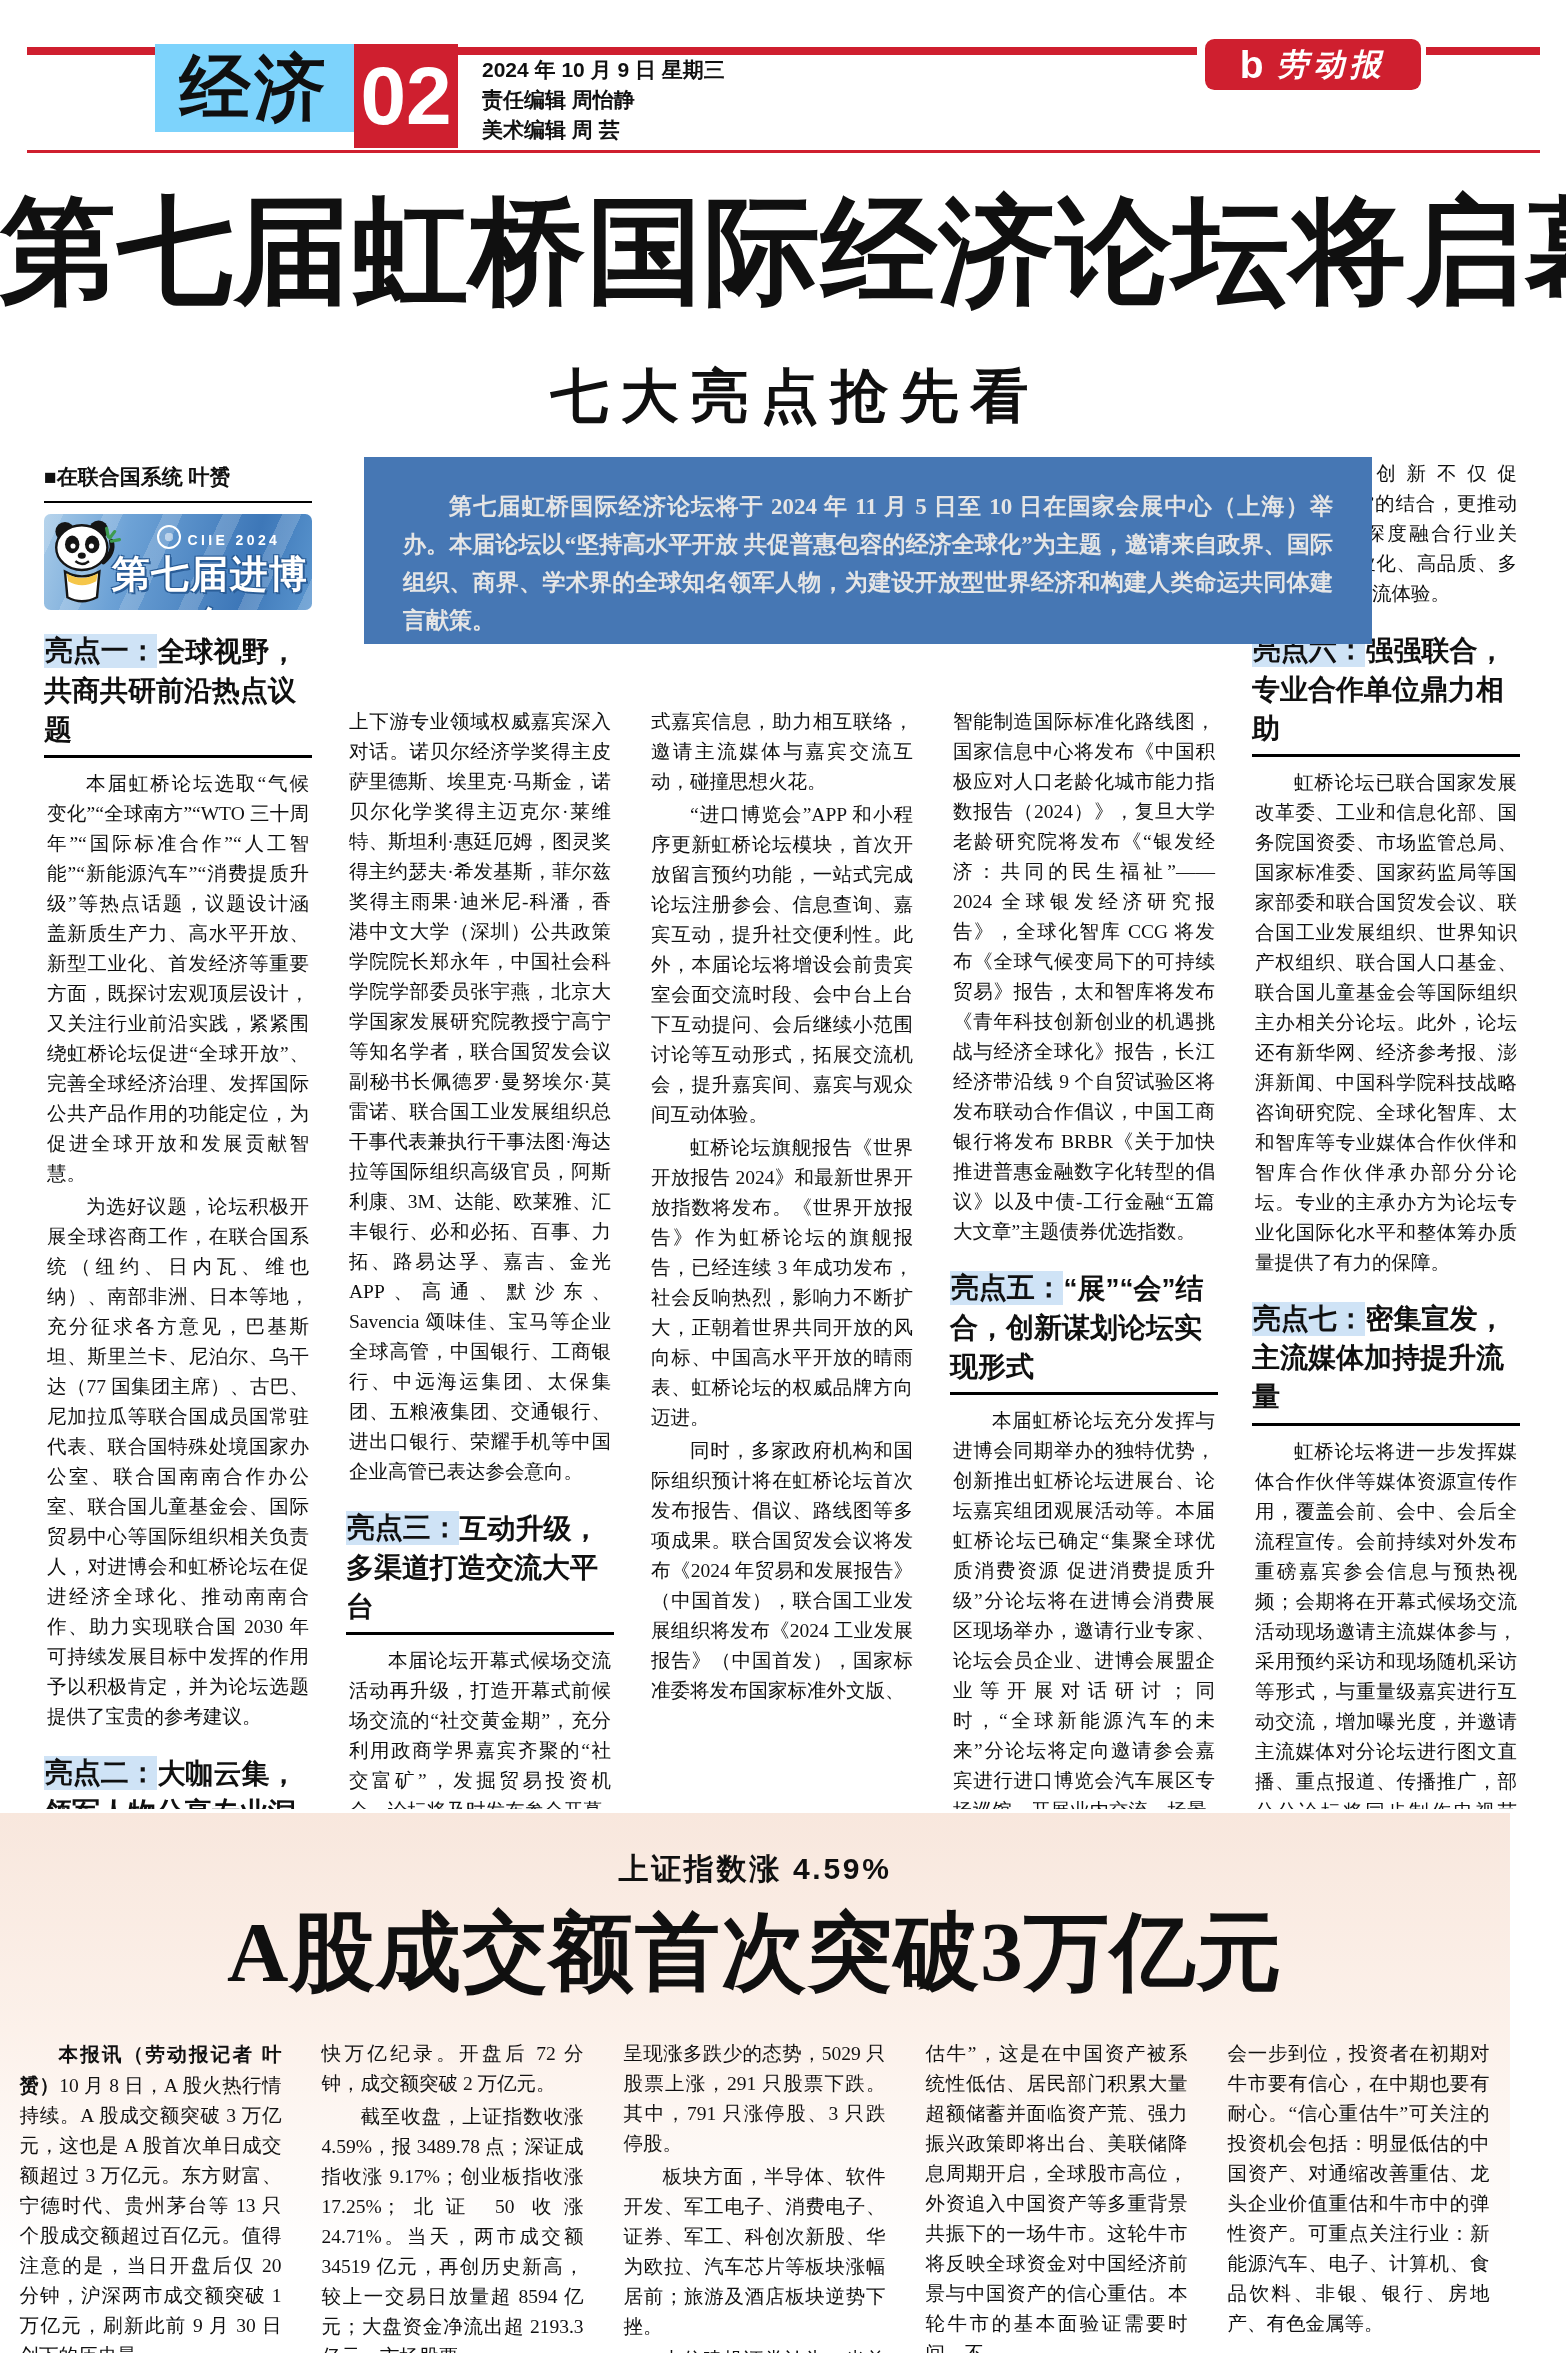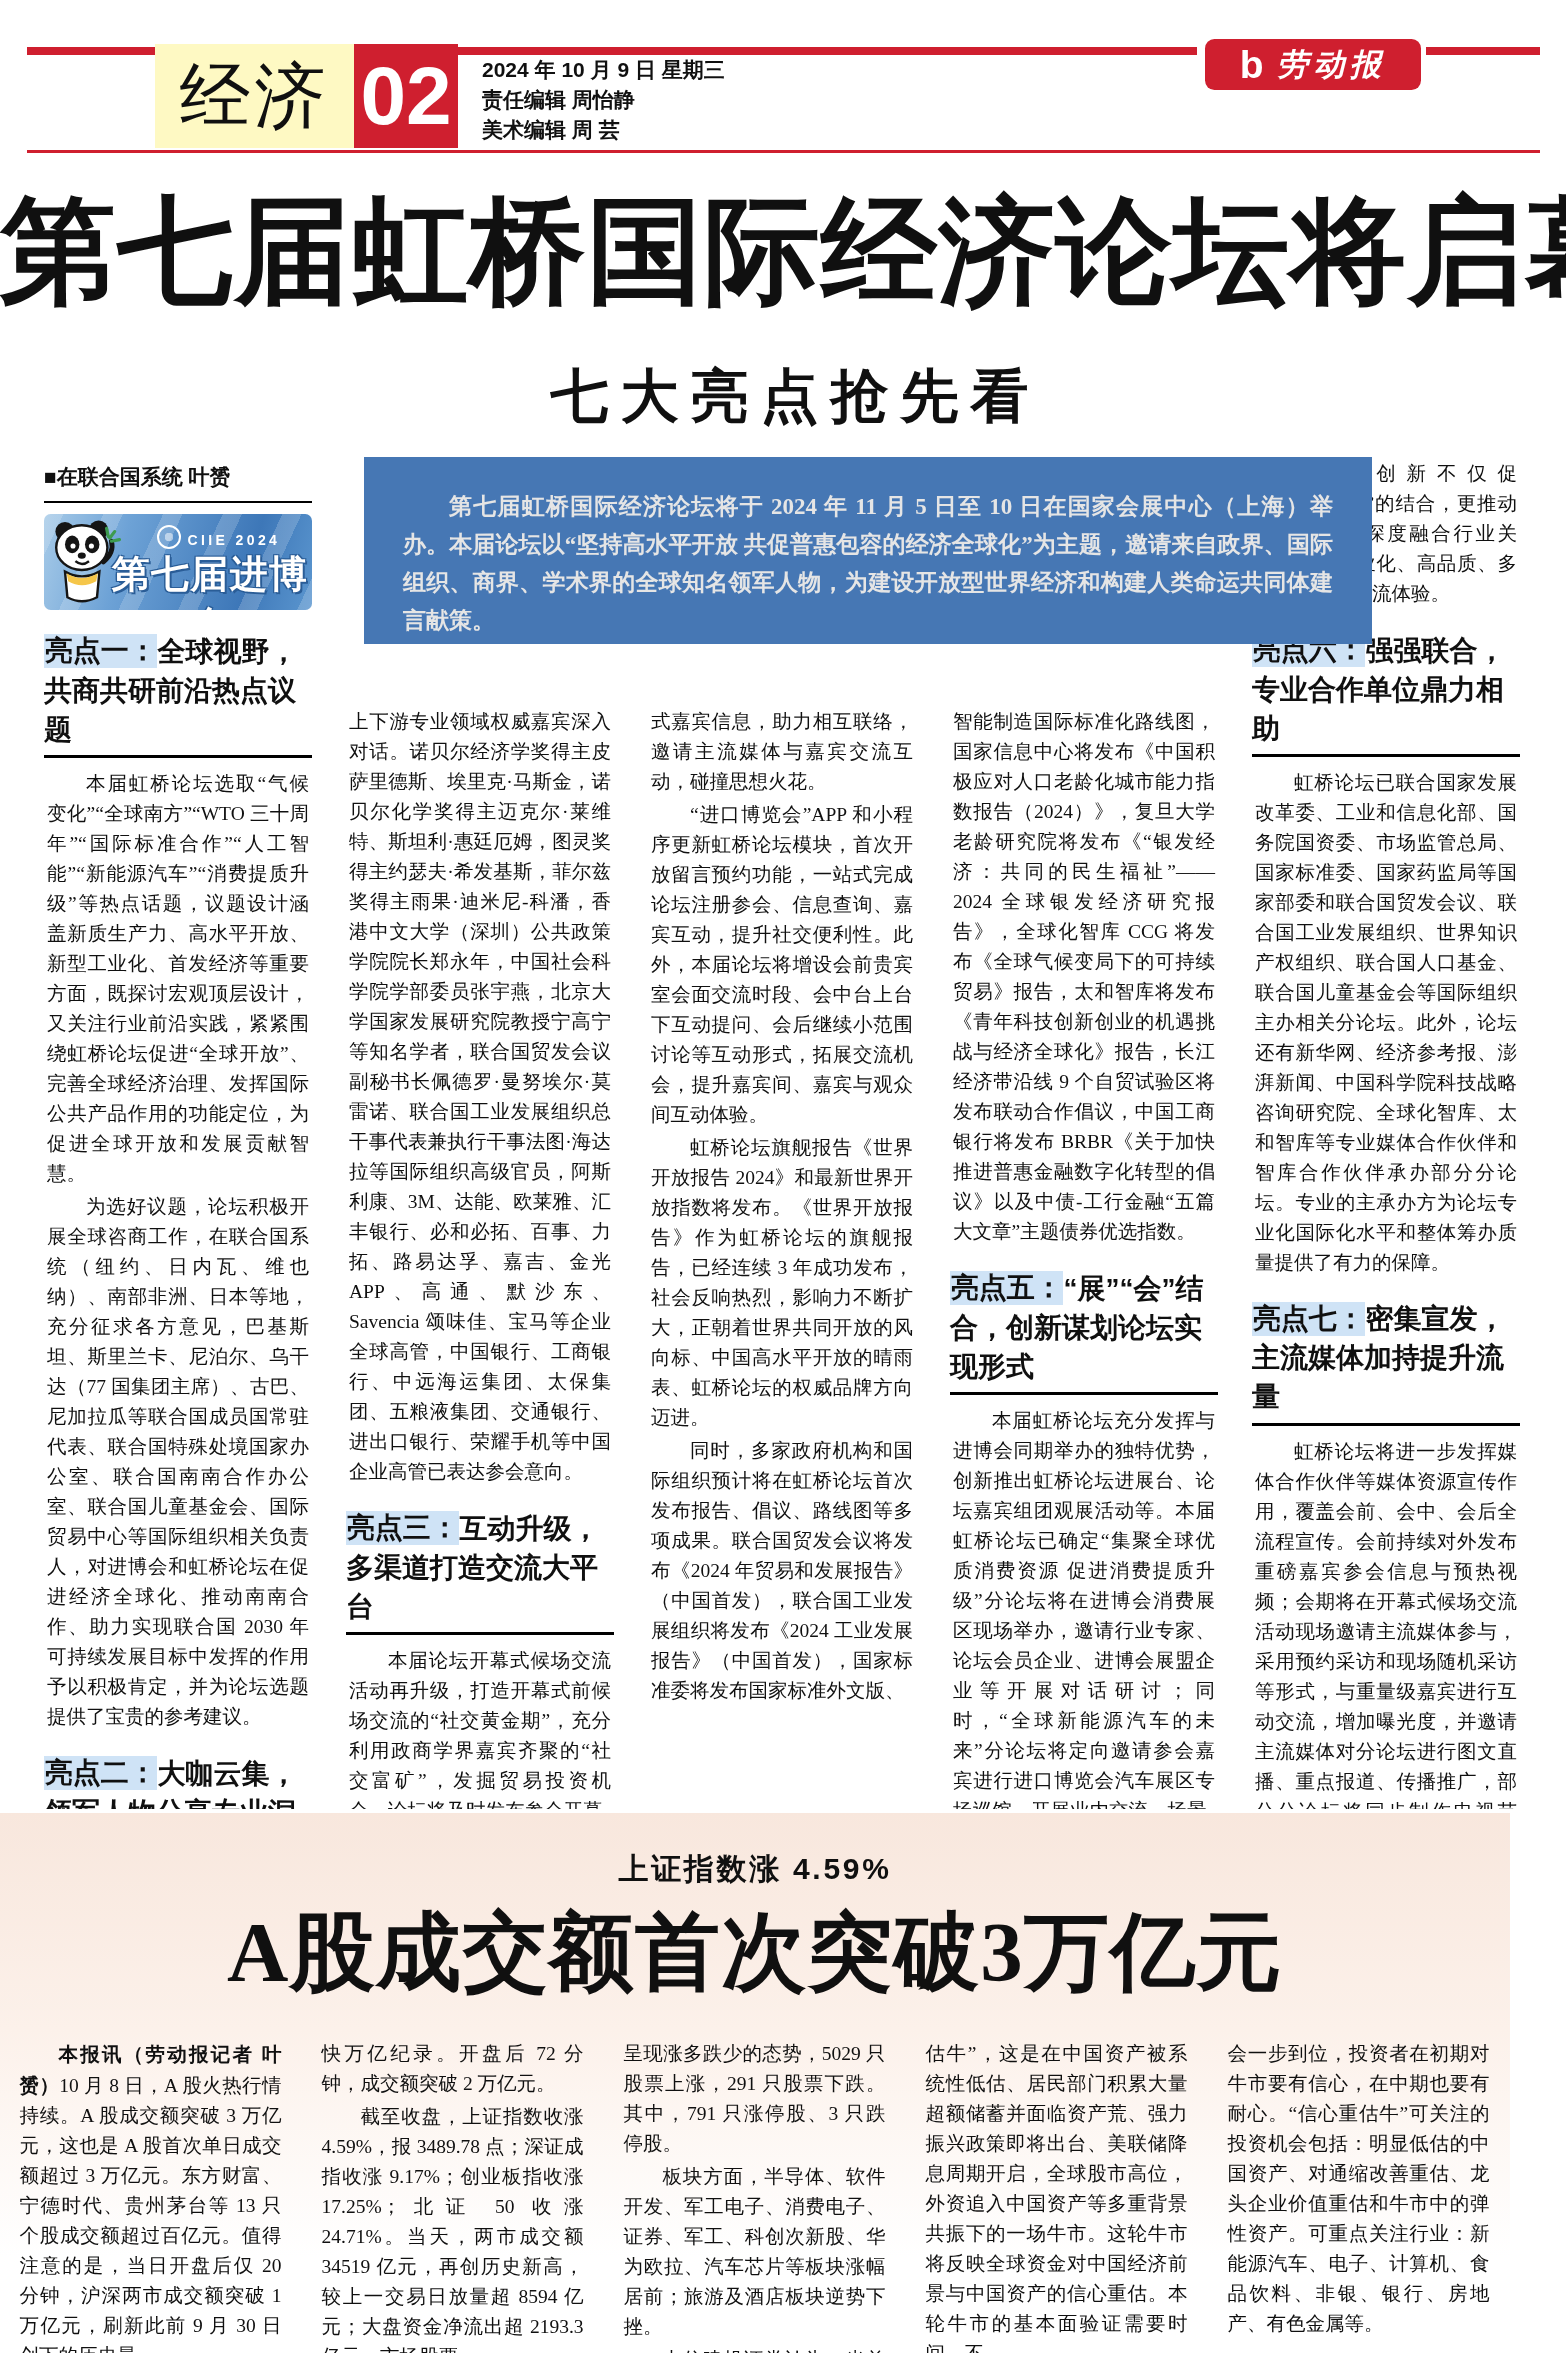--- a/index.html
+++ b/index.html
@@ -6,22 +6,22 @@
   .page{position:relative;width:1567px;height:2354px;background:#fff;overflow:hidden;
         font-family:"Liberation Serif","DejaVu Serif",serif;color:#101010;}
   
   .top-rule{position:absolute;top:47px;height:8px;background:#cf1f2f;}
   .top-rule.left{left:27px;width:1170px;}
   .top-rule.right{left:1426px;width:114px;}
   .masthead-logo{position:absolute;left:1205px;top:39px;width:216px;height:51px;background:#cf1f2f;
         border-radius:9.4px;display:flex;align-items:center;justify-content:center;gap:13.5px;color:#fff;}
   .logo-b{font-family:"Liberation Sans",sans-serif;font-weight:900;font-size:39px;line-height:1;}
   .logo-name{font-family:"Liberation Serif",serif;font-style:italic;font-weight:700;font-size:31px;letter-spacing:5.4px;}
-  .section-box{position:absolute;left:155px;top:44px;width:199px;height:104px;background:#fef9c3;
-        display:flex;align-items:center;justify-content:center;font-size:71px;font-weight:400;letter-spacing:4px;}
+  .section-box{position:absolute;left:155px;top:44px;width:199px;height:88px;background:#7dd3fc;
+        display:flex;align-items:center;justify-content:center;font-size:71px;font-weight:700;letter-spacing:4px;}
   .pageno-box{position:absolute;left:354px;top:44px;width:104px;height:104px;background:#cf1f2f;color:#fff;
         display:flex;align-items:center;justify-content:center;
         font-family:"Liberation Sans",sans-serif;font-weight:900;font-size:82px;}
   .dateline{position:absolute;left:482px;top:55px;font-family:"Liberation Sans",sans-serif;
         font-size:21px;font-weight:700;line-height:30px;}
   .header-rule{position:absolute;left:27px;top:150px;width:1513px;height:3.4px;background:#cf1f2f;}
   
   .headline{position:absolute;left:0;top:174px;width:100%;text-align:center;
         font-size:116px;font-weight:900;letter-spacing:1.3px;white-space:nowrap;}
   .subhead{position:absolute;left:0;top:358px;width:100%;text-align:center;

